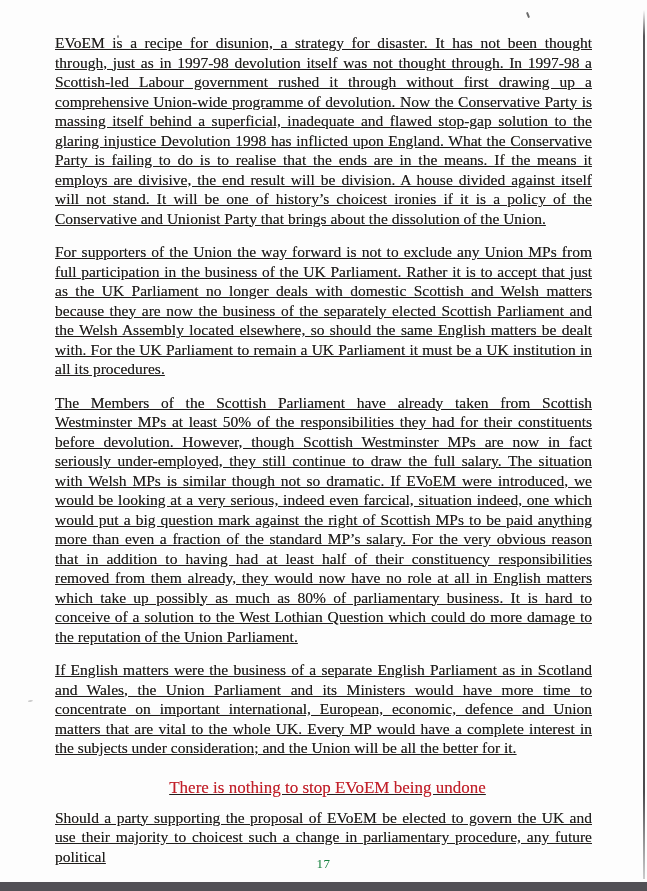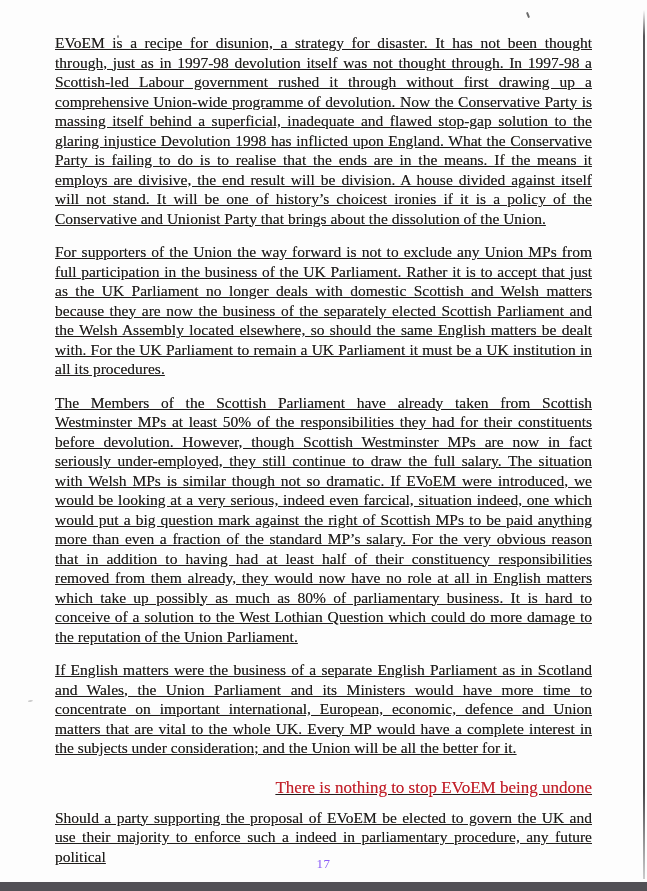--- a/index.html
+++ b/index.html
@@ -30,32 +30,32 @@
   .para {
     margin: 0 0 14px 0;
     text-align: justify;
   }
   .section-heading {
     margin: 20px 0 10px 8px;
     font-size: 17px;
     line-height: 20px;
     font-weight: normal;
     color: #c2202a;
-    text-align: right;
+    text-align: center;
     text-shadow: 0 0 0.35px rgba(194,32,42,0.5);
   }
   .page-number {
     position: absolute;
     left: 0;
     right: 0;
     top: 856px;
     text-align: center;
     font-size: 13px;
     letter-spacing: 0.5px;
-    color: #8b5cf6;
+    color: #15803d;
     font-family: "Liberation Serif", serif;
   }
   .bottom-bar {
     position: absolute;
     left: 0;
     bottom: 0;
     width: 100%;
     height: 9px;
     background: #525055;
   }
@@ -105,21 +105,21 @@
 <body>
 
 <div class="page">
 
   <div class="text-block">
     <p class="para">EVoEM is a recipe for disunion, a strategy for disaster. It has not been thought through, just as in 1997-98 devolution itself was not thought through. In 1997-98 a Scottish-led Labour government rushed it through without first drawing up a comprehensive Union-wide programme of devolution. Now the Conservative Party is massing itself behind a superficial, inadequate and flawed stop-gap solution to the glaring injustice Devolution 1998 has inflicted upon England. What the Conservative Party is failing to do is to realise that the ends are in the means. If the means it employs are divisive, the end result will be division. A house divided against itself will not stand. It will be one of history’s choicest ironies if it is a policy of the Conservative and Unionist Party that brings about the dissolution of the Union.</p>
     <p class="para">For supporters of the Union the way forward is not to exclude any Union MPs from full participation in the business of the UK Parliament. Rather it is to accept that just as the UK Parliament no longer deals with domestic Scottish and Welsh matters because they are now the business of the separately elected Scottish Parliament and the Welsh Assembly located elsewhere, so should the same English matters be dealt with. For the UK Parliament to remain a UK Parliament it must be a UK institution in all its procedures.</p>
     <p class="para">The Members of the Scottish Parliament have already taken from Scottish Westminster MPs at least 50% of the responsibilities they had for their constituents before devolution. However, though Scottish Westminster MPs are now in fact seriously under-employed, they still continue to draw the full salary. The situation with Welsh MPs is similar though not so dramatic. If EVoEM were introduced, we would be looking at a very serious, indeed even farcical, situation indeed, one which would put a big question mark against the right of Scottish MPs to be paid anything more than even a fraction of the standard MP’s salary. For the very obvious reason that in addition to having had at least half of their constituency responsibilities removed from them already, they would now have no role at all in English matters which take up possibly as much as 80% of parliamentary business. It is hard to conceive of a solution to the West Lothian Question which could do more damage to the reputation of the Union Parliament.</p>
     <p class="para">If English matters were the business of a separate English Parliament as in Scotland and Wales, the Union Parliament and its Ministers would have more time to concentrate on important international, European, economic, defence and Union matters that are vital to the whole UK. Every MP would have a complete interest in the subjects under consideration; and the Union will be all the better for it.</p>
     <h2 class="section-heading">There is nothing to stop EVoEM being undone</h2>
-    <p class="para">Should a party supporting the proposal of EVoEM be elected to govern the UK and use their majority to enforce such a indeed in parliamentary procedure, any future political</p>
+    <p class="para">Should a party supporting the proposal of EVoEM be elected to govern the UK and use their majority to choicest such a change in parliamentary procedure, any future political</p>
   </div>
 
   <div class="page-number">17</div>
 
   <div class="scan-artifact tick"></div>
   <div class="scan-artifact dot"></div>
   <div class="scan-artifact faint"></div>
   <div class="edge-line"></div>
   <div class="bottom-bar"></div>
 

